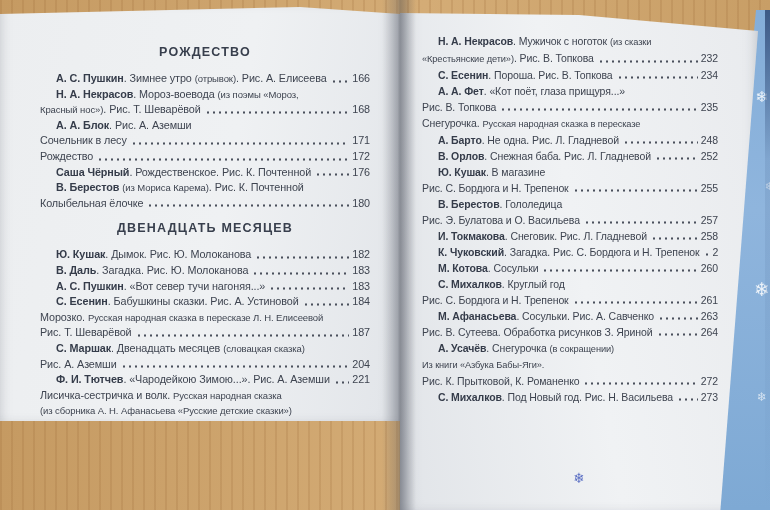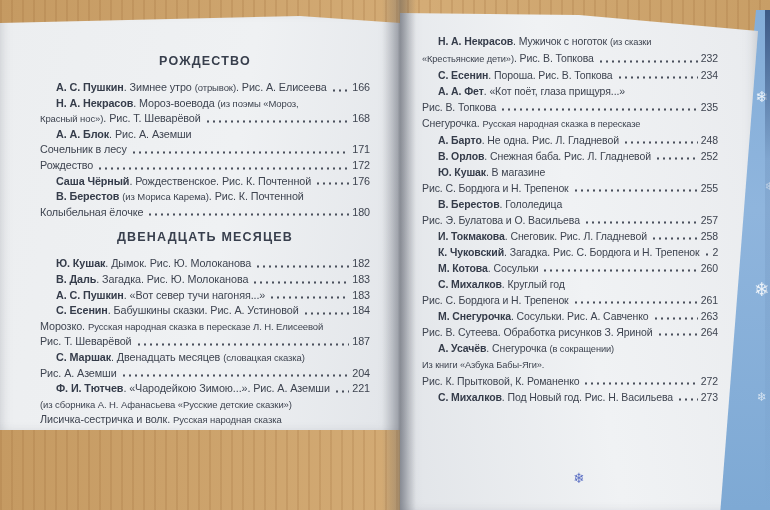--- a/index.html
+++ b/index.html
@@ -31,21 +31,21 @@
   .cover .f4{right:3px;top:380px;font-size:12px;opacity:.75;}
   .cover-spine{
     position:absolute;right:0;top:0;width:5px;height:100%;
     background:linear-gradient(180deg,#3d5a86,rgba(61,90,134,.15) 30%,rgba(61,90,134,0));
   }
   
   .page{
     position:absolute;color:#3e4450;
   }
   .page-left{
-    left:0;top:14px;width:400px;height:416px;
+    left:0;top:5px;width:400px;height:416px;
     background:linear-gradient(100deg,#eceef0 0%,#eff1f3 55%,#e3e6ea 96%);
     clip-path:polygon(0 9px,75% 2px,100% 9px,100% 100%,0 100%);
     box-shadow:inset -14px 0 18px -12px rgba(70,75,88,.45), inset 8px 0 12px -8px rgba(110,115,125,.35);
   }
   .page-right{
     left:400px;top:0;width:358px;height:510px;
     background:linear-gradient(260deg,#e9ebee 0%,#f0f2f4 50%,#e2e5e9 97%);
     clip-path:polygon(0 13px,50% 15px,100% 31px,89.5% 100%,0 100%);
     box-shadow:inset 14px 0 18px -12px rgba(70,75,88,.45), inset -10px 0 14px -10px rgba(120,128,140,.5);
   }
@@ -212,25 +212,25 @@
         <span class="pnum">204</span>
       </div>
       <div class="line">
         <span class="s-b">Ф. И. Тютчев</span>
         <span class="s-r">. «Чародейкою Зимою...». </span>
         <span class="s-i">Рис. А. Аземши</span>
         <span class="dots"></span>
         <span class="pnum">221</span>
       </div>
       <div class="line">
-        <span class="s-p">(из сборника А. Н. Афанасьева «Русские детские сказки»)</span>
-      </div>
-      <div class="line">
         <span class="s-r">Лисичка-сестричка и волк. </span>
         <span class="s-p">Русская народная сказка</span>
+      </div>
+      <div class="line">
+        <span class="s-p">(из сборника А. Н. Афанасьева «Русские детские сказки»)</span>
       </div>
       <div class="line">
         <span class="s-i">Рис. С. Бордюга и Н. Трепенок</span>
         <span class="dots"></span>
         <span class="pnum">223</span>
       </div>
     </div>
   <div class="footer">
     <span class="flake">❄</span>
     <span class="num">278</span>
@@ -327,21 +327,21 @@
       <div class="line">
         <span class="s-b">С. Михалков</span>
         <span class="s-r">. Круглый год</span>
       </div>
       <div class="line">
         <span class="s-i">Рис. С. Бордюга и Н. Трепенок</span>
         <span class="dots"></span>
         <span class="pnum">261</span>
       </div>
       <div class="line">
-        <span class="s-b">М. Снегурочка</span>
+        <span class="s-b">М. Афанасьева</span>
         <span class="s-r">. Сосульки. </span>
         <span class="s-i">Рис. А. Савченко</span>
         <span class="dots"></span>
         <span class="pnum">263</span>
       </div>
       <div class="line">
         <span class="s-i">Рис. В. Сутеева. Обработка рисунков З. Яриной</span>
         <span class="dots"></span>
         <span class="pnum">264</span>
       </div>

